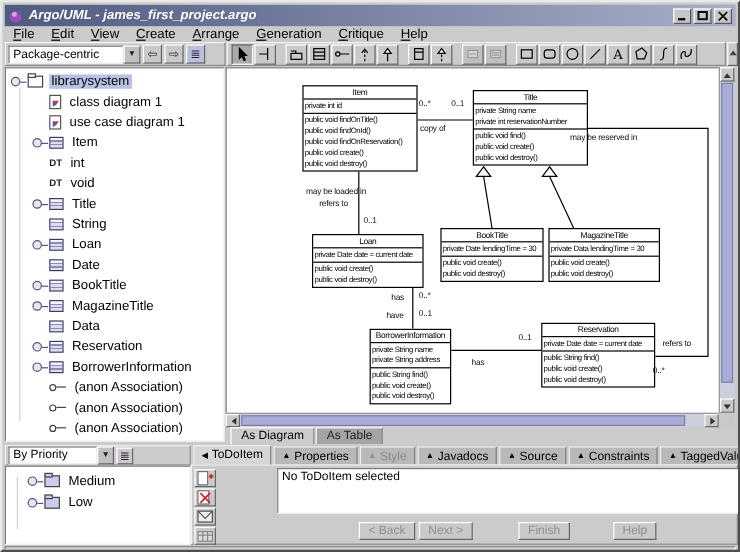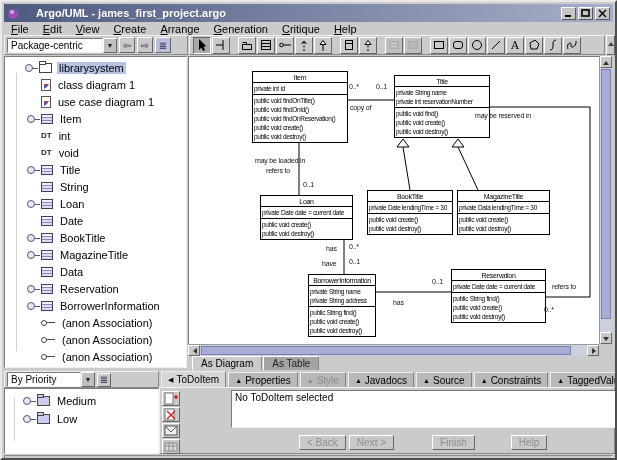--- a/index.html
+++ b/index.html
@@ -3,21 +3,21 @@
 <meta charset="utf-8">
 <style>
   html,body{margin:0;padding:0;background:#888;}
   *{box-sizing:border-box;}
   .window{position:relative;width:617px;height:460px;background:#cbcbcb;
     border:2px solid;border-color:#e9e9e9 #4e4e4e #4e4e4e #e9e9e9;
     font-family:"Liberation Sans",sans-serif;font-size:11px;color:#000;overflow:hidden;}
   
   .titlebar{position:absolute;left:2px;top:2px;width:609px;height:18px;
     background:linear-gradient(to right,#4f5a80,#a7aec8);display:flex;align-items:center;padding:0 3px;}
-  .titlebar .title{color:#fff;font-weight:bold;font-size:11px;margin-left:16px;white-space:nowrap;text-shadow:1px 1px 0 #33406033;}
+  .titlebar .title{color:#fff;font-weight:bold;font-size:11px;margin-left:4px;white-space:nowrap;text-shadow:1px 1px 0 #33406033;font-style:italic;}
   .winbtns{margin-left:auto;display:flex;gap:2px;}
   .winbtn{width:15px;height:13px;background:#c6c6c6;border:1px solid;border-color:#fff #5a5a5a #5a5a5a #fff;
     display:flex;align-items:center;justify-content:center;}
   
   .menubar{position:absolute;left:2px;top:20px;width:609px;height:13px;display:flex;align-items:center;background:#cbcbcb;}
   .menu-item{padding:0 7px;white-space:nowrap;}
   .menu-item::first-letter{text-decoration:underline;}
   
   .toolrow-left{position:absolute;left:2px;top:33px;width:184px;height:20px;background:#cbcbcb;
     border:1px solid;border-color:#f2f2f2 #8a8a8a #8a8a8a #f2f2f2;display:flex;align-items:center;padding:0 2px;}
@@ -36,21 +36,21 @@
   .tbtn.disabled{background:#bfbfbf;}
   .tgap{width:7px;}
   .tbar-overflow{position:absolute;left:604px;top:33px;width:9px;height:20px;background:#c9c9c9;
     border:1px solid;border-color:#fff #666 #666 #fff;}
   .tbar-overflow::before{content:"";position:absolute;left:1px;top:3px;border:3px solid transparent;border-bottom:4px solid #444;}
   
   .explorer{position:absolute;left:2px;top:54px;width:183px;height:312px;background:#fff;
     border:1px solid;border-color:#7b7b7b #f0f0f0 #f0f0f0 #7b7b7b;overflow:hidden;padding-top:2px;}
   .explorer::before{content:"";position:absolute;left:11px;top:16px;height:278px;border-left:1px solid #d2d2d2;}
   .trow{display:flex;align-items:center;height:17px;position:relative;padding-left:22px;}
-  .trow.root{padding-left:20px;}
+  .trow.root{padding-left:4px;}
   .texp{width:14px;display:flex;align-items:center;flex:none;}
   .expander{width:8px;height:8px;border:1px solid #55557a;border-radius:50%;position:relative;background:#e7e7f3;}
   .expander::after{content:"";position:absolute;left:7px;top:3px;width:5px;border-top:1px solid #55557a;}
   .ticon{flex:none;margin-right:5px;}
   .icon-folder{width:13px;height:10px;border:1px solid #444;background:#fdfdfd;position:relative;}
   .icon-folder::before{content:"";position:absolute;left:-1px;top:-3px;width:5px;height:2px;border:1px solid #444;background:#fdfdfd;}
   .icon-folder.purple{background:#ccccee;}
   .icon-folder.purple::before{background:#ccccee;}
   .icon-diagram{width:10px;height:12px;border:1px solid #555;background:#fff;position:relative;}
   .icon-diagram::after{content:"";position:absolute;right:1px;bottom:1px;border:2px solid transparent;border-left:3px solid #3a5fd0;border-top:3px solid #c03a3a;}

